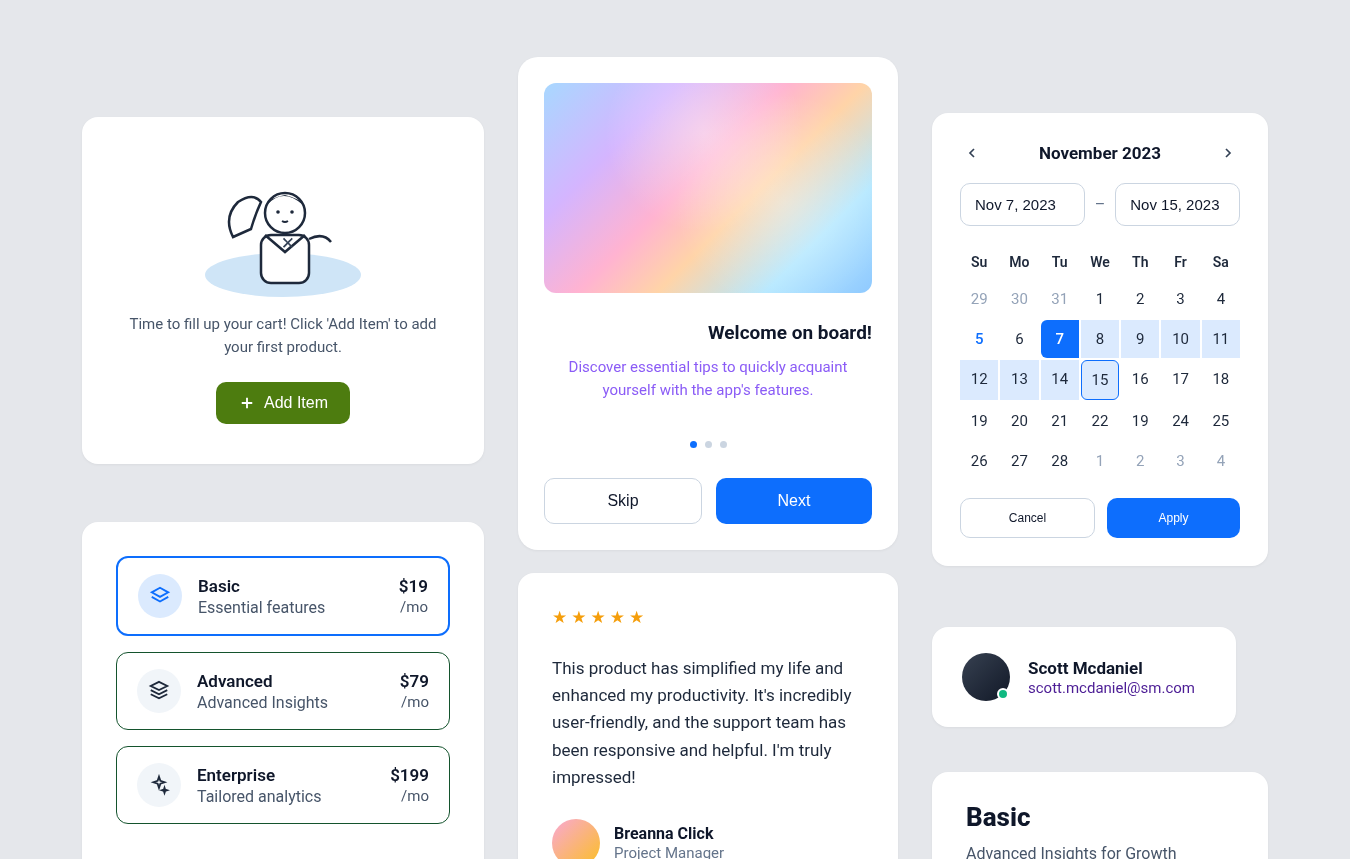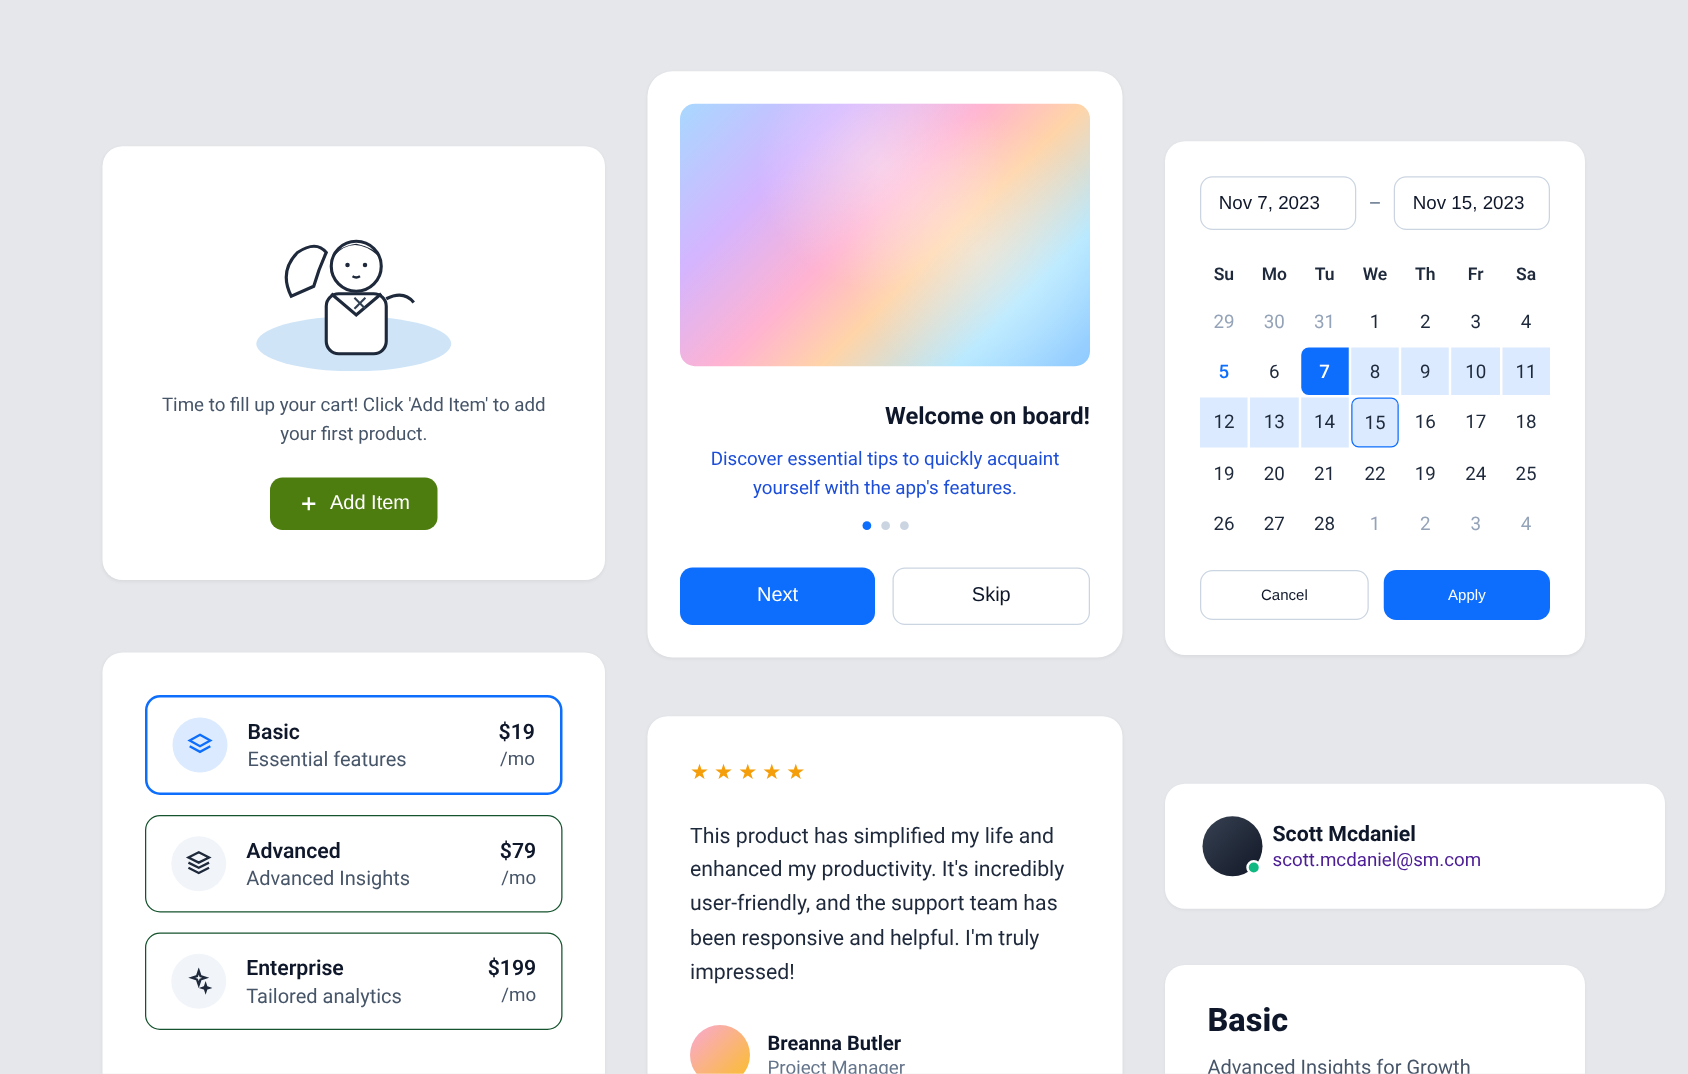--- a/index.html
+++ b/index.html
@@ -14,21 +14,21 @@
 .btn-primary { background:#4d7c0f; color:#fff; border:none; border-radius:10px; padding:12px 22px; font-size:16px; font-weight:500; display:inline-flex; align-items:center; gap:8px; cursor:pointer; }
 .btn-primary svg { width:18px; height:18px; }
 .close-x { position:absolute; top:76px; right:88px; color:#334155; font-size:17px; font-weight:500; }
 
 
 .welcome-card { left:518px; top:57px; width:380px; border-radius:20px; padding:26px; }
 .welcome-img { width:100%; height:210px; border-radius:12px; background:linear-gradient(135deg,#a8d8ff 0%,#d4b5ff 25%,#ffb3d1 45%,#ffd4a8 60%,#b5e8ff 80%,#8fc9ff 100%); position:relative; overflow:hidden; }
 .welcome-img::before { content:''; position:absolute; width:200px; height:200px; border-radius:50%; background:radial-gradient(circle,rgba(255,255,255,0.4),transparent 70%); top:-50px; left:60px; }
 .welcome-img::after { content:''; position:absolute; width:220px; height:220px; border-radius:50%; background:radial-gradient(circle,rgba(255,255,255,0.3),transparent 70%); top:10px; left:130px; }
 .welcome-title { font-size:19px; font-weight:700; color:#0f172a; text-align:right; margin-top:28px; margin-bottom:12px; }
-.welcome-desc { font-size:15px; color:#1d4ed8; text-align:center; line-height:1.5; margin-bottom:16px; padding:0 6px; }
+.welcome-desc { font-size:15px; color:#8b5cf6; text-align:center; line-height:1.5; margin-bottom:40px; padding:0 6px; }
 .dots { display:flex; justify-content:center; gap:8px; margin-bottom:30px; }
 .dot { width:7px; height:7px; border-radius:50%; background:#cbd5e1; }
 .dot.active { background:#0d6efd; }
 .welcome-actions { display:flex; gap:14px; }
 .btn { flex:1; padding:13px 0; border-radius:10px; font-size:16px; font-weight:500; cursor:pointer; }
 .btn-secondary { background:#fff; border:1px solid #cbd5e1; color:#0f172a; }
 .btn-primary-full { background:#0d6efd; color:#fff; border:none; }
 
 
 .pricing-list { left:82px; top:522px; width:402px; padding:34px; }
@@ -68,21 +68,21 @@
 .cal-day.today-link { color:#0d6efd; font-weight:500; }
 .cal-day.start { background:#0d6efd; color:#fff; border-top-left-radius:6px; border-bottom-left-radius:6px; font-weight:500; }
 .cal-day.range { background:#dbeafe; }
 .cal-day.end { background:#dbeafe; border:1.5px solid #0d6efd; border-radius:6px; }
 .cal-actions { display:flex; gap:12px; margin-top:18px; }
 .cal-btn { flex:1; padding:12px 0; border-radius:10px; font-size:12px; font-weight:500; cursor:pointer; }
 .cal-cancel { background:#fff; border:1px solid #cbd5e1; color:#0f172a; }
 .cal-apply { background:#0d6efd; color:#fff; border:none; }
 
 
-.user-card { left:932px; top:627px; width:400px; padding:26px 30px; display:flex; align-items:center; gap:8px; }
+.user-card { left:932px; top:627px; width:304px; padding:26px 30px; display:flex; align-items:center; gap:18px; }
 .user-avatar { width:48px; height:48px; border-radius:50%; background:linear-gradient(135deg,#374151,#111827); position:relative; }
 .presence { position:absolute; bottom:1px; right:1px; width:12px; height:12px; border-radius:50%; background:#10b981; border:2px solid #fff; }
 .user-name { font-size:17px; font-weight:700; color:#0f172a; }
 .user-email { font-size:15px; color:#4c1d95; margin-top:1px; }
 
 
 .basic-card { left:932px; top:772px; width:336px; padding:30px 34px; }
 .basic-title { font-size:26px; font-weight:800; color:#0f172a; margin-bottom:12px; }
 .basic-sub { font-size:16px; color:#475569; }
 
@@ -120,22 +120,22 @@
 <div class="card welcome-card">
   <div class="welcome-img"></div>
   <div class="welcome-title">Welcome on board!</div>
   <div class="welcome-desc">Discover essential tips to quickly acquaint yourself with the app's features.</div>
   <div class="dots">
     <div class="dot active"></div>
     <div class="dot"></div>
     <div class="dot"></div>
   </div>
   <div class="welcome-actions">
+    <button class="btn btn-secondary">Skip</button>
     <button class="btn btn-primary-full">Next</button>
-    <button class="btn btn-secondary">Skip</button>
   </div>
 </div>
 
 <div class="card pricing-list">
   <div class="price-card selected">
     <div class="price-icon blue">
       <svg width="22" height="22" viewBox="0 0 24 24" fill="none" stroke="currentColor" stroke-width="2">
           <path d="M12 3l9 5-9 5-9-5 9-5z"></path>
           <path d="M3 13l9 5 9-5"></path>
         </svg>
@@ -189,27 +189,40 @@
     <span class="star">★</span>
     <span class="star">★</span>
     <span class="star">★</span>
     <span class="star">★</span>
     <span class="star">★</span>
   </div>
   <div class="testimonial-text">This product has simplified my life and enhanced my productivity. It's incredibly user-friendly, and the support team has been responsive and helpful. I'm truly impressed!</div>
   <div class="author">
     <div class="avatar"></div>
     <div>
-      <div class="author-name">Breanna Butler</div>
+      <div class="author-name">Breanna Click</div>
       <div class="author-role">Project Manager</div>
     </div>
   </div>
 </div>
 
 <div class="card calendar-card">
+  <div class="cal-header">
+    <div class="cal-nav">
+      <svg width="16" height="16" viewBox="0 0 24 24" fill="none" stroke="currentColor" stroke-width="2.5">
+          <path d="M15 18l-6-6 6-6"></path>
+        </svg>
+    </div>
+    <div class="cal-month">November 2023</div>
+    <div class="cal-nav">
+      <svg width="16" height="16" viewBox="0 0 24 24" fill="none" stroke="currentColor" stroke-width="2.5">
+          <path d="M9 18l6-6-6-6"></path>
+        </svg>
+    </div>
+  </div>
   <div class="cal-inputs">
     <button class="cal-input">Nov 7, 2023</button>
     <span class="cal-dash">–</span>
     <button class="cal-input">Nov 15, 2023</button>
   </div>
   <div class="cal-grid" id="cal-grid">
       <div class="cal-dow">Su</div>
       <div class="cal-dow">Mo</div>
       <div class="cal-dow">Tu</div>
       <div class="cal-dow">We</div>

